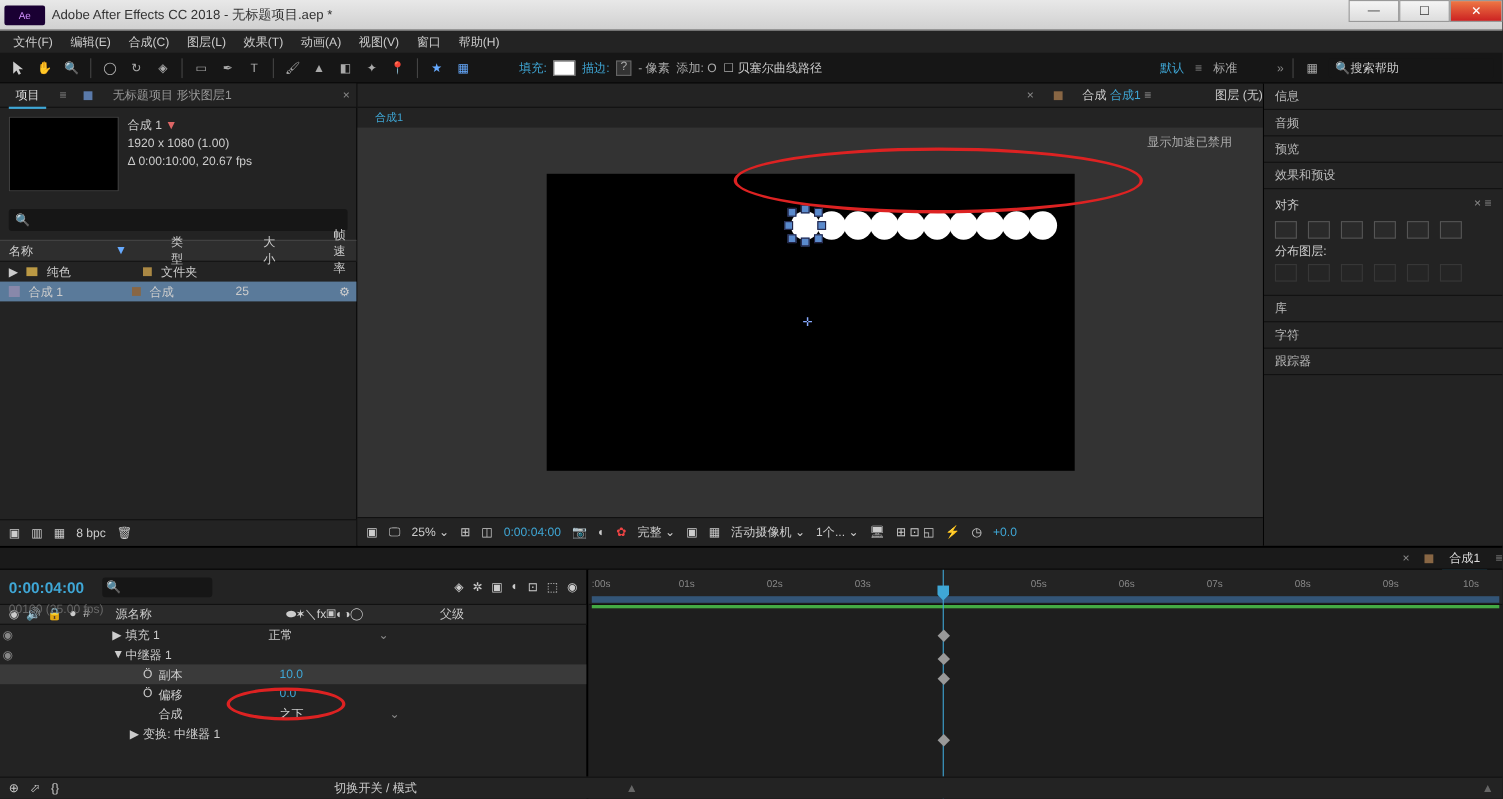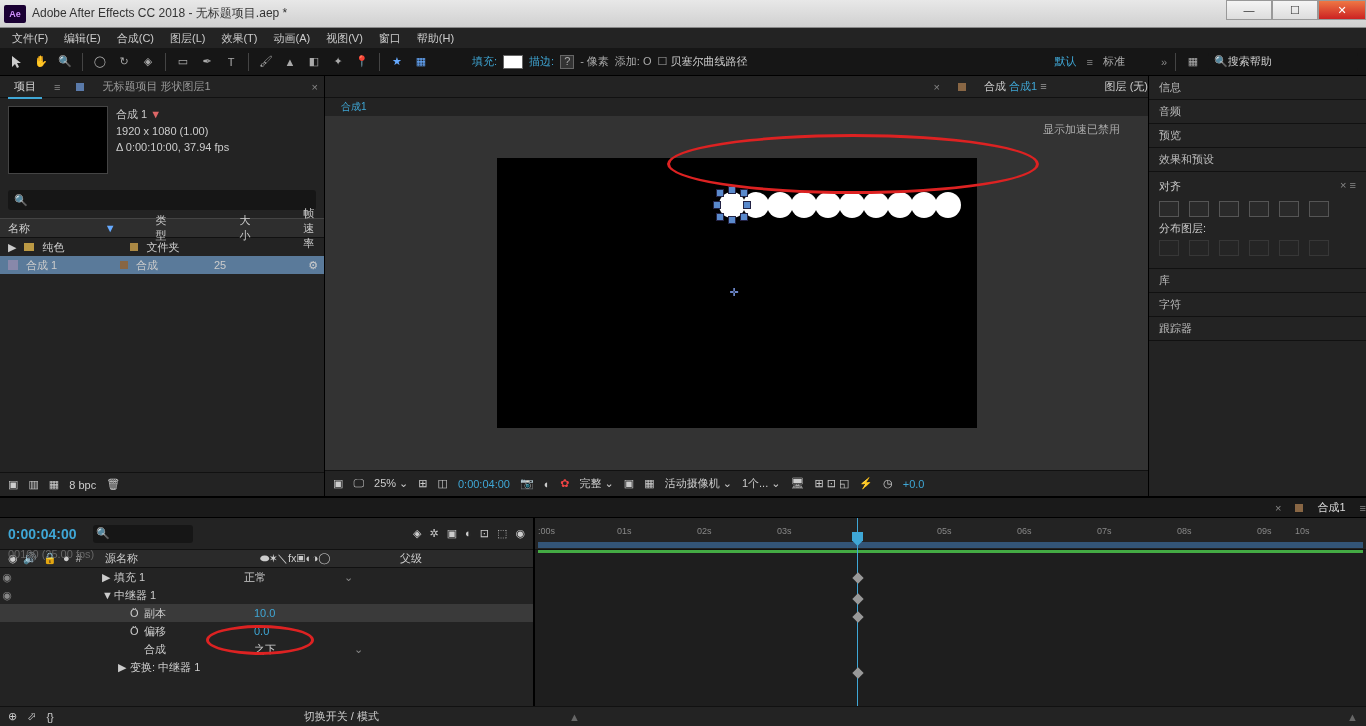--- a/index.html
+++ b/index.html
@@ -1,18 +1,18 @@
 <!DOCTYPE html>
 <html><head>
 <meta charset="utf-8">
 <style>
 *{margin:0;padding:0;box-sizing:border-box;font-family:"Microsoft YaHei","Segoe UI",sans-serif;font-size:11px;color:#ccc;user-select:none}
 body{background:#232323;width:1366px;height:726px;overflow:hidden;position:relative}
 .titlebar{height:28px;background:linear-gradient(#e8e8e8,#d0d0d0);display:flex;align-items:center;padding-left:4px;border-bottom:1px solid #888;position:relative}
-.titlebar .ae-logo{width:22px;height:18px;background:#1a0033;color:#d291ff;font-weight:bold;font-size:9px;display:flex;align-items:center;justify-content:center;margin-right:6px;border-radius:2px}
+.titlebar .ae-logo{width:37px;height:18px;background:#1a0033;color:#d291ff;font-weight:normal;font-size:9px;display:flex;align-items:center;justify-content:center;margin-right:6px;border-radius:2px}
 .titlebar .title{color:#333;font-size:12px}
 .winbtns{position:absolute;right:0;top:0;display:flex}
 .winbtn{width:46px;height:20px;display:flex;align-items:center;justify-content:center;border:1px solid #999;background:linear-gradient(#f5f5f5,#ddd);font-size:11px;color:#333}
 .winbtn.close{background:linear-gradient(#e74,#c22);color:#fff;width:48px}
 .menubar{height:20px;background:#232323;display:flex;align-items:center;padding-left:6px;gap:4px}
 .menubar span{color:#ccc;padding:2px 6px;cursor:default}
 .toolbar{height:28px;background:#161616;display:flex;align-items:center;padding:0 8px;gap:6px;border-bottom:1px solid #000}
 .tool-icon{width:18px;height:18px;display:flex;align-items:center;justify-content:center;color:#aaa}
 .tool-sep{width:1px;height:18px;background:#444;margin:0 2px}
 .tool-label{color:#aaa;font-size:11px}
@@ -160,21 +160,21 @@
         <span style="color:#888">≡</span>
       <span style="width:8px;height:8px;background:#5a7aaa;margin-left:4px"></span>
       <span class="panel-tab">无标题项目 形状图层1</span>
       <span class="panel-x">×</span>
     </div>
     <div class="proj-info">
       <div class="proj-thumb"></div>
       <div class="proj-meta">
         <div><span>合成 1</span> <span style="color:#d66">▼</span></div>
         <div>1920 x 1080 (1.00)</div>
-        <div>Δ 0:00:10:00, 37.94 fps</div>
+        <div>Δ 0:00:10:00, 20.67 fps</div>
       </div>
     </div>
     <div class="proj-search">
         <span>🔍</span>
       </div>
     <div class="proj-header">
       <span style="width:90px">名称</span>
       <span style="color:#6af">▼</span>
       <span>类型</span>
       <span style="margin-left:30px">大小</span>
@@ -376,21 +376,21 @@
         <div class="workarea"></div>
         <span class="ruler-tick" style="left:3px">:00s</span>
         <span class="ruler-tick" style="left:82px">01s</span>
         <span class="ruler-tick" style="left:162px">02s</span>
         <span class="ruler-tick" style="left:242px">03s</span>
         <span class="ruler-tick" style="left:402px">05s</span>
         <span class="ruler-tick" style="left:482px">06s</span>
         <span class="ruler-tick" style="left:562px">07s</span>
         <span class="ruler-tick" style="left:642px">08s</span>
         <span class="ruler-tick" style="left:722px">09s</span>
-        <span class="ruler-tick" style="left:760px">10s</span>
+        <span class="ruler-tick" style="left:795px">10s</span>
       </div>
       <div class="greenbar"></div>
       <div class="playhead" style="left:322px">
         <div class="playhead-head"></div>
       </div>
 
       <div class="kf" style="left:319px;top:56px"></div>
       <div class="kf" style="left:319px;top:77px"></div>
       <div class="kf" style="left:319px;top:95px"></div>
       <div class="kf" style="left:319px;top:151px"></div>

